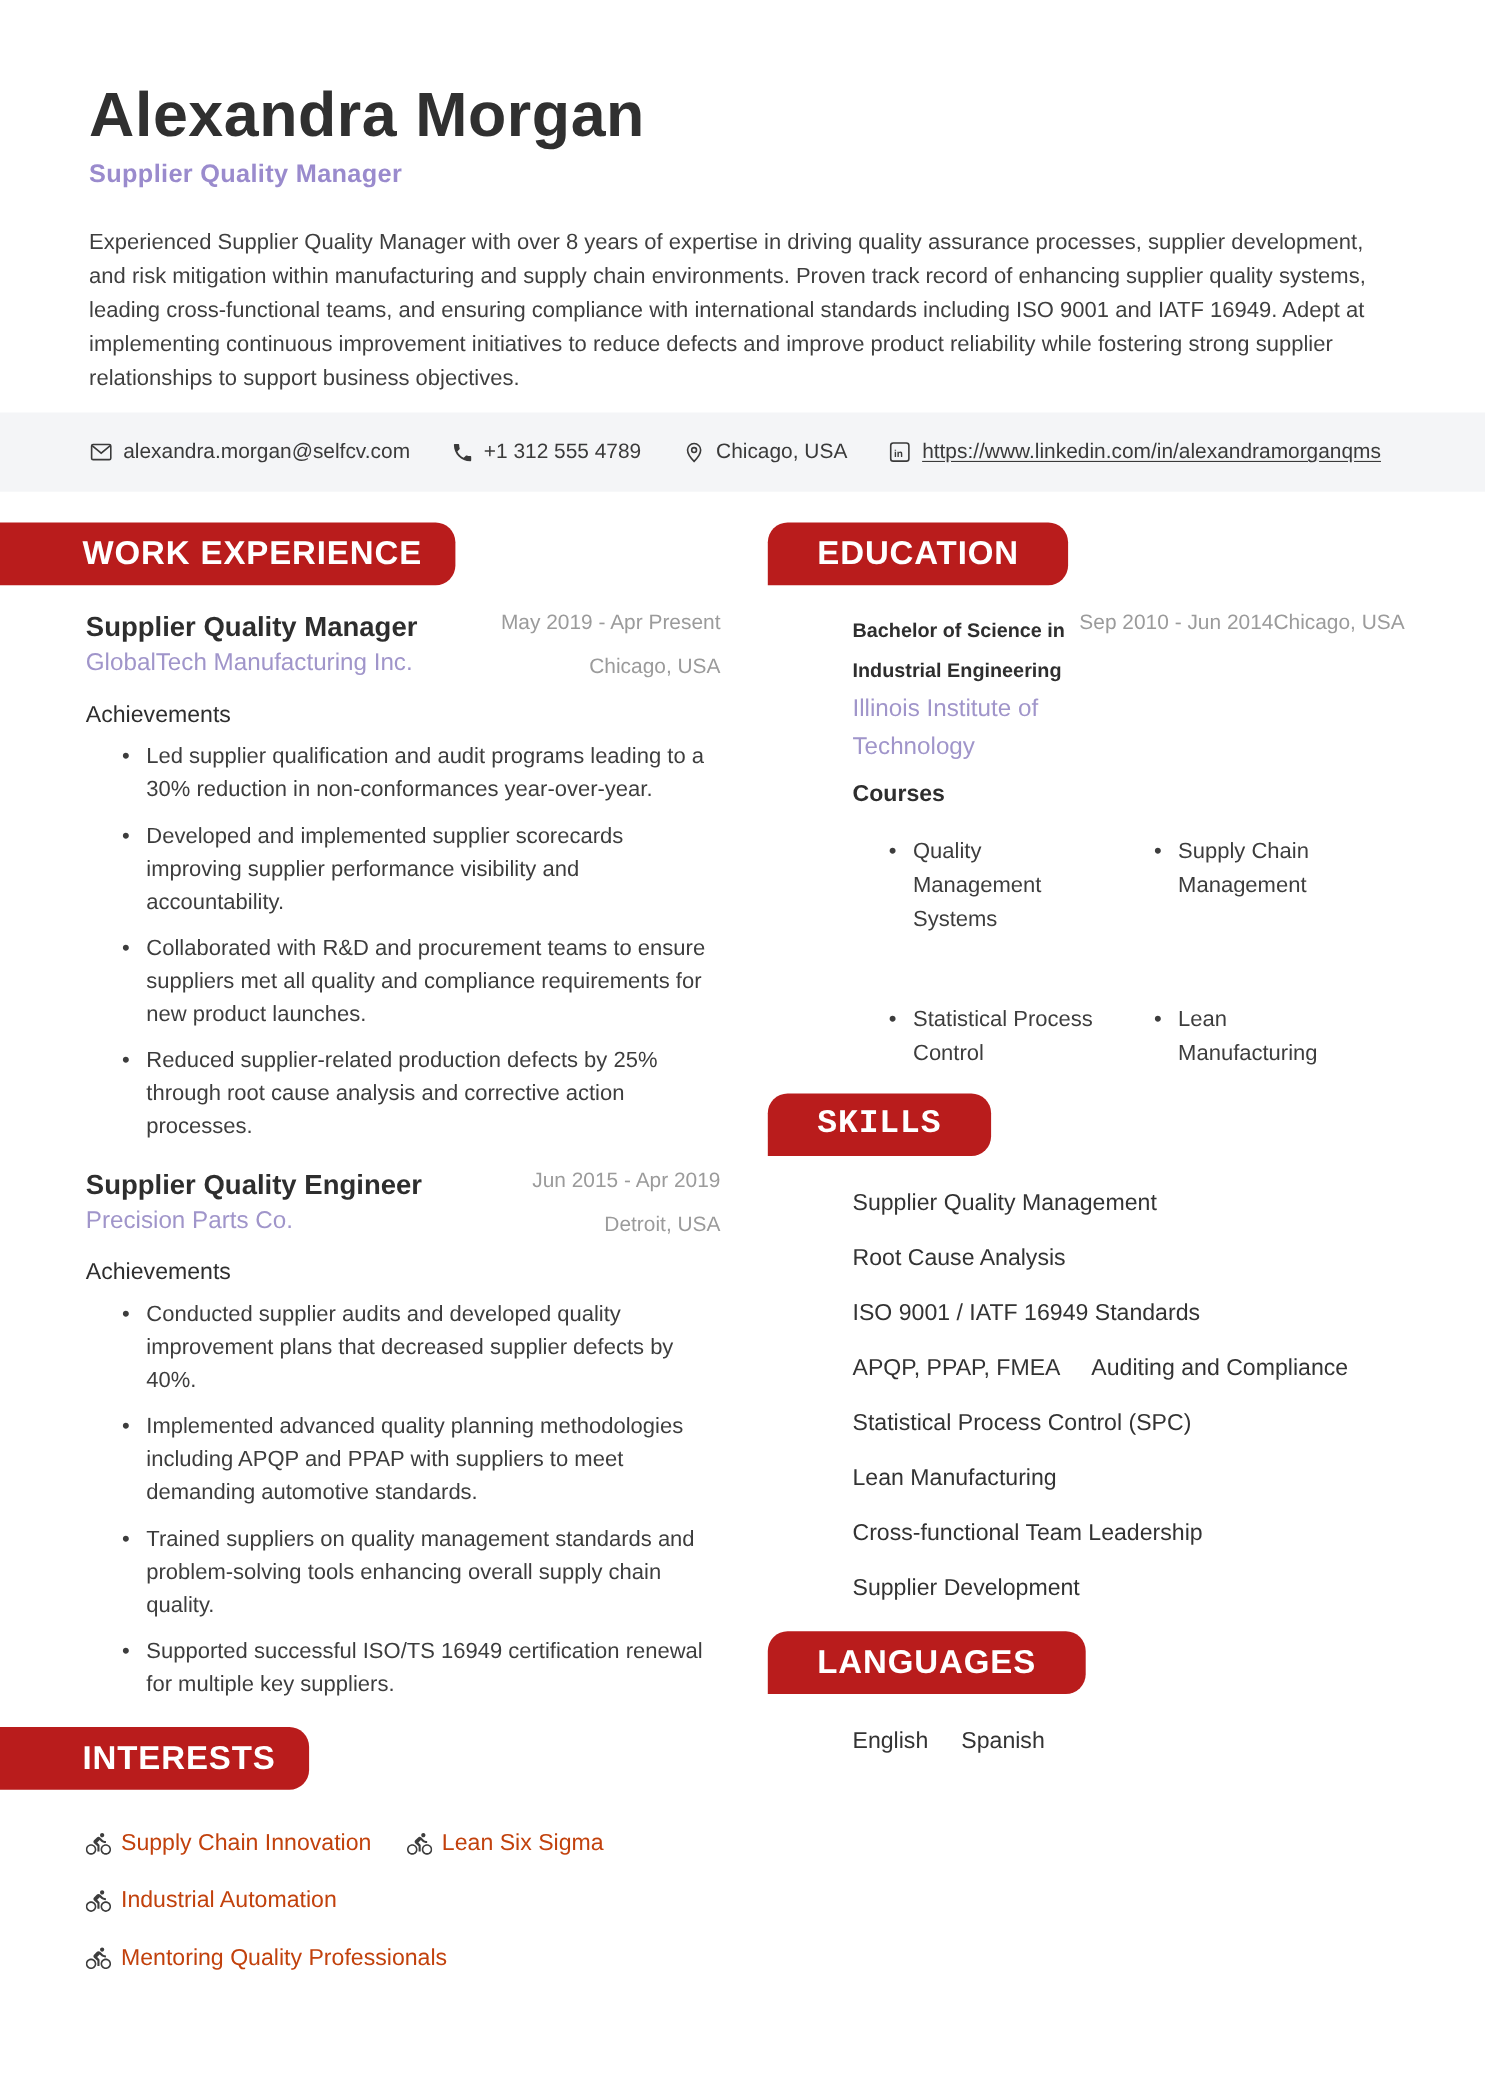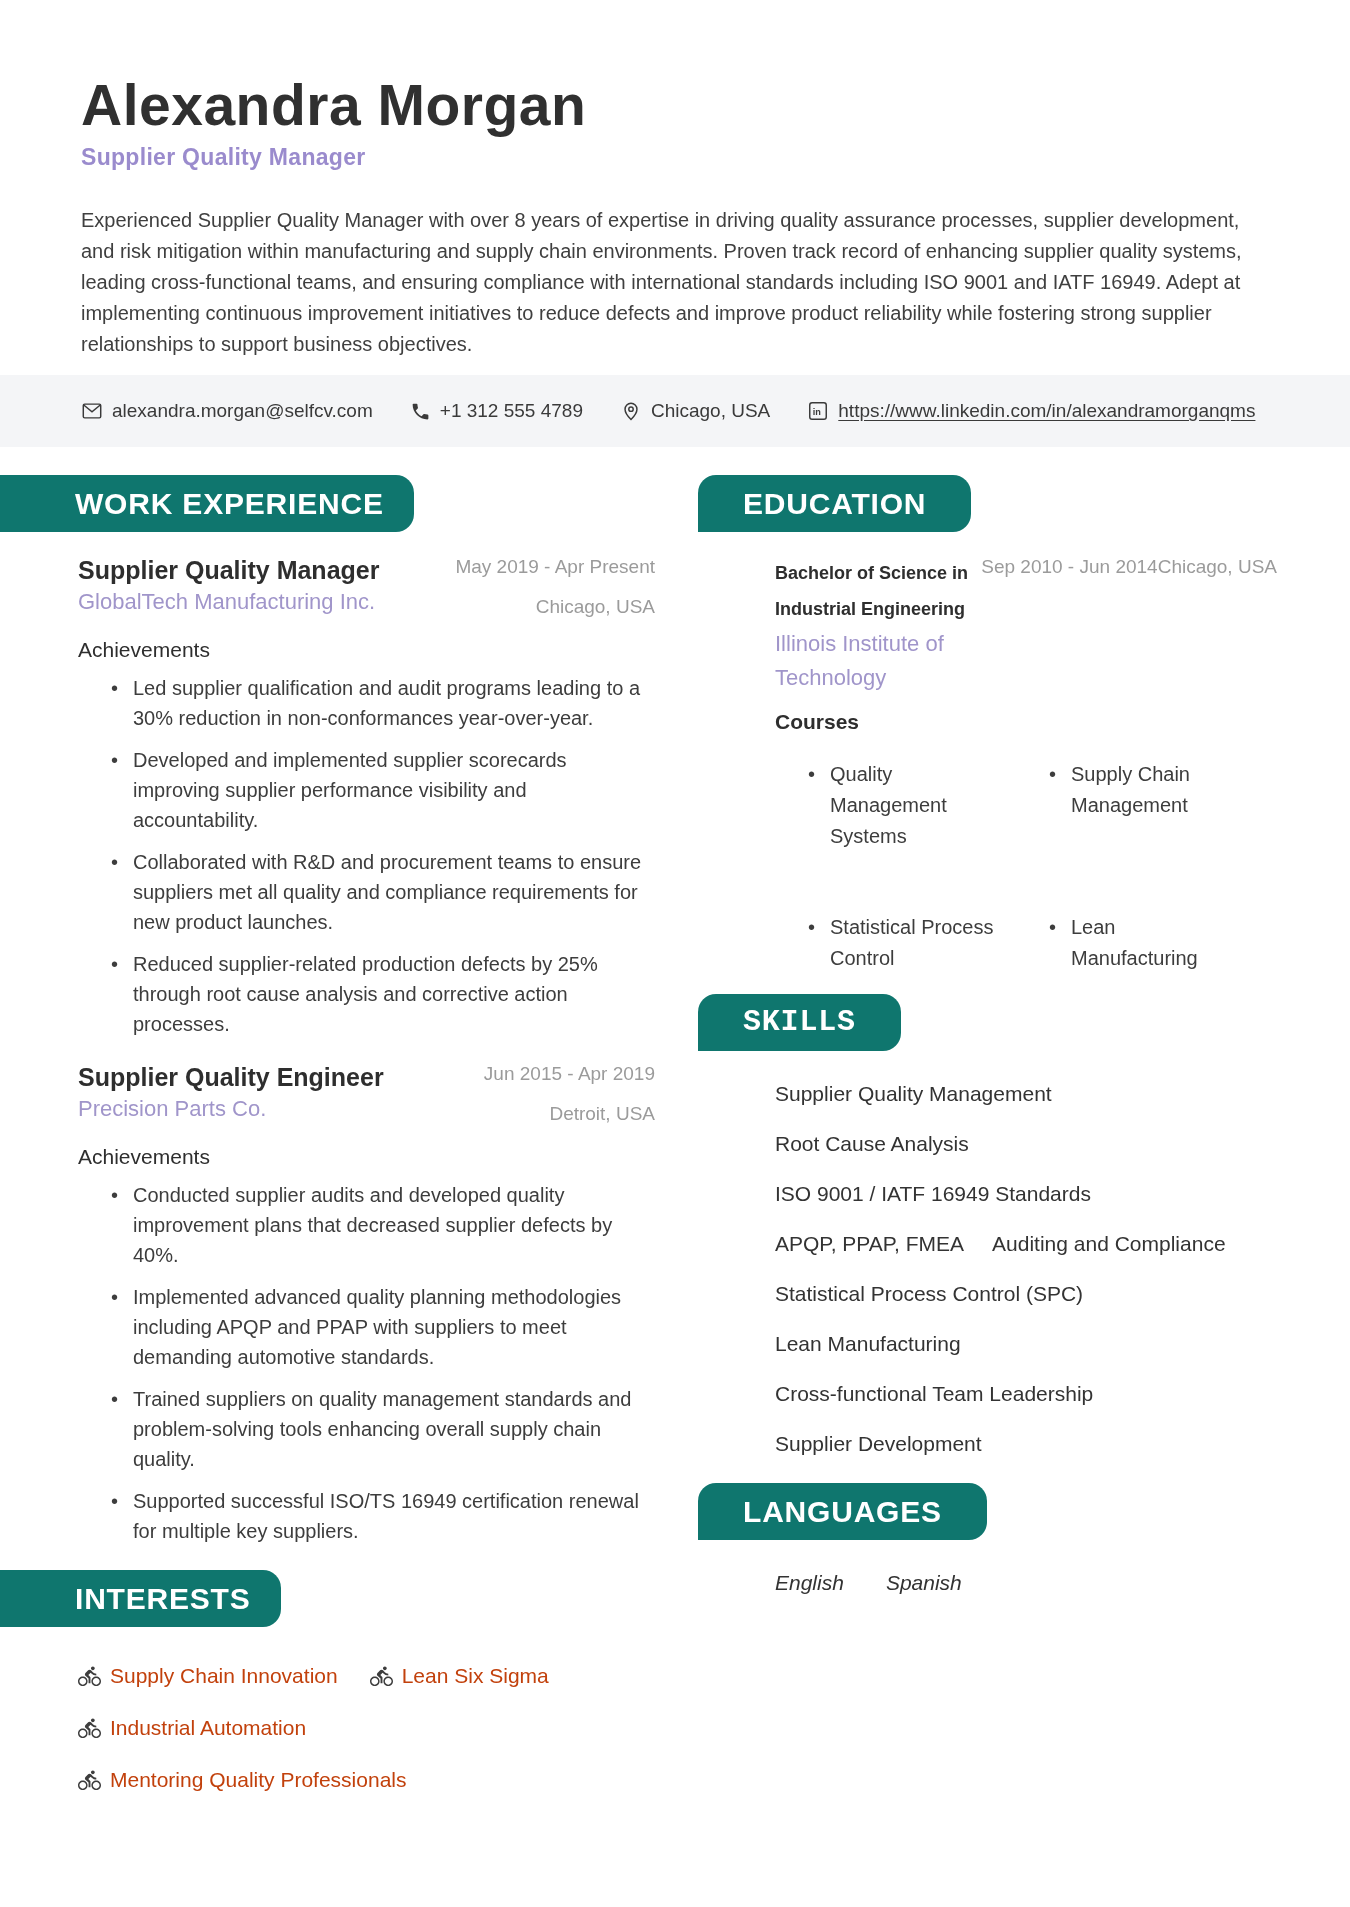--- a/index.html
+++ b/index.html
@@ -16,21 +16,21 @@
   .contact-item{display:flex;align-items:center;gap:9px;font-size:19px;color:#3a3a3a;white-space:nowrap;}
   .contact-item svg{display:block;flex:none;}
   .contact-link{color:#3a3a3a;text-decoration:underline;text-underline-offset:3px;}
   
   .main{display:flex;margin-top:28px;align-items:flex-start;}
   .col-left{width:655px;flex:none;}
   .col-right{flex:1;margin-left:43px;padding-right:73px;min-width:0;}
   .content-l{padding-left:78px;}
   .content-r{padding-left:77px;}
   
-  .badge{display:inline-block;height:57px;line-height:57px;background:#0f766e;color:#ffffff;
+  .badge{display:inline-block;height:57px;line-height:57px;background:#b91c1c;color:#ffffff;
          font-size:30px;font-weight:bold;letter-spacing:.8px;white-space:nowrap;}
   .badge-left{border-radius:0 18px 18px 0;padding:0 30px 0 75px;}
   .badge-right{border-radius:18px 18px 18px 0;padding:0 45px;}
   
   .job{margin-top:23px;}
   .job-head{display:flex;justify-content:space-between;align-items:stretch;}
   .job-title{font-size:25px;font-weight:bold;color:#2e2e2e;line-height:30px;}
   .job-company{font-size:22px;color:#a095ca;line-height:34px;}
   .job-meta{display:flex;flex-direction:column;justify-content:space-between;text-align:right;
             color:#9b9b9b;font-size:19px;flex:none;line-height:24px;gap:12px;}
@@ -51,21 +51,21 @@
   ul.courses li{position:relative;padding-left:22px;padding-right:40px;font-size:20px;
                 line-height:31px;color:#3d3d3d;}
   ul.courses li::before{content:"\2022";position:absolute;left:0;top:0;color:#3d3d3d;}
   
   .badge-skills{margin-top:20px;font-family:Liberation Mono, monospace;}
   .skills-list{margin-top:30px;}
   .skill-row{display:flex;gap:28px;margin-bottom:24px;font-size:21px;line-height:26px;color:#333333;}
   .skill-row:last-child{margin-bottom:0;}
   
   .badge-langs{margin-top:26px;}
-  .lang-row{margin-top:30px;display:flex;gap:42px;font-size:21px;line-height:26px;color:#333333;font-style:italic;}
+  .lang-row{margin-top:30px;display:flex;gap:30px;font-size:21px;line-height:26px;color:#333333;}
   
   .badge-interests{margin-top:12px;}
   .interests-list{margin-top:36px;display:flex;flex-wrap:wrap;column-gap:32px;row-gap:26px;
                   max-width:520px;}
   .interest-item{display:flex;align-items:center;gap:9px;font-size:21px;line-height:26px;color:#c2410c;}
   .interest-item svg{flex:none;}
 </style>
 </head>
 <body>
 

